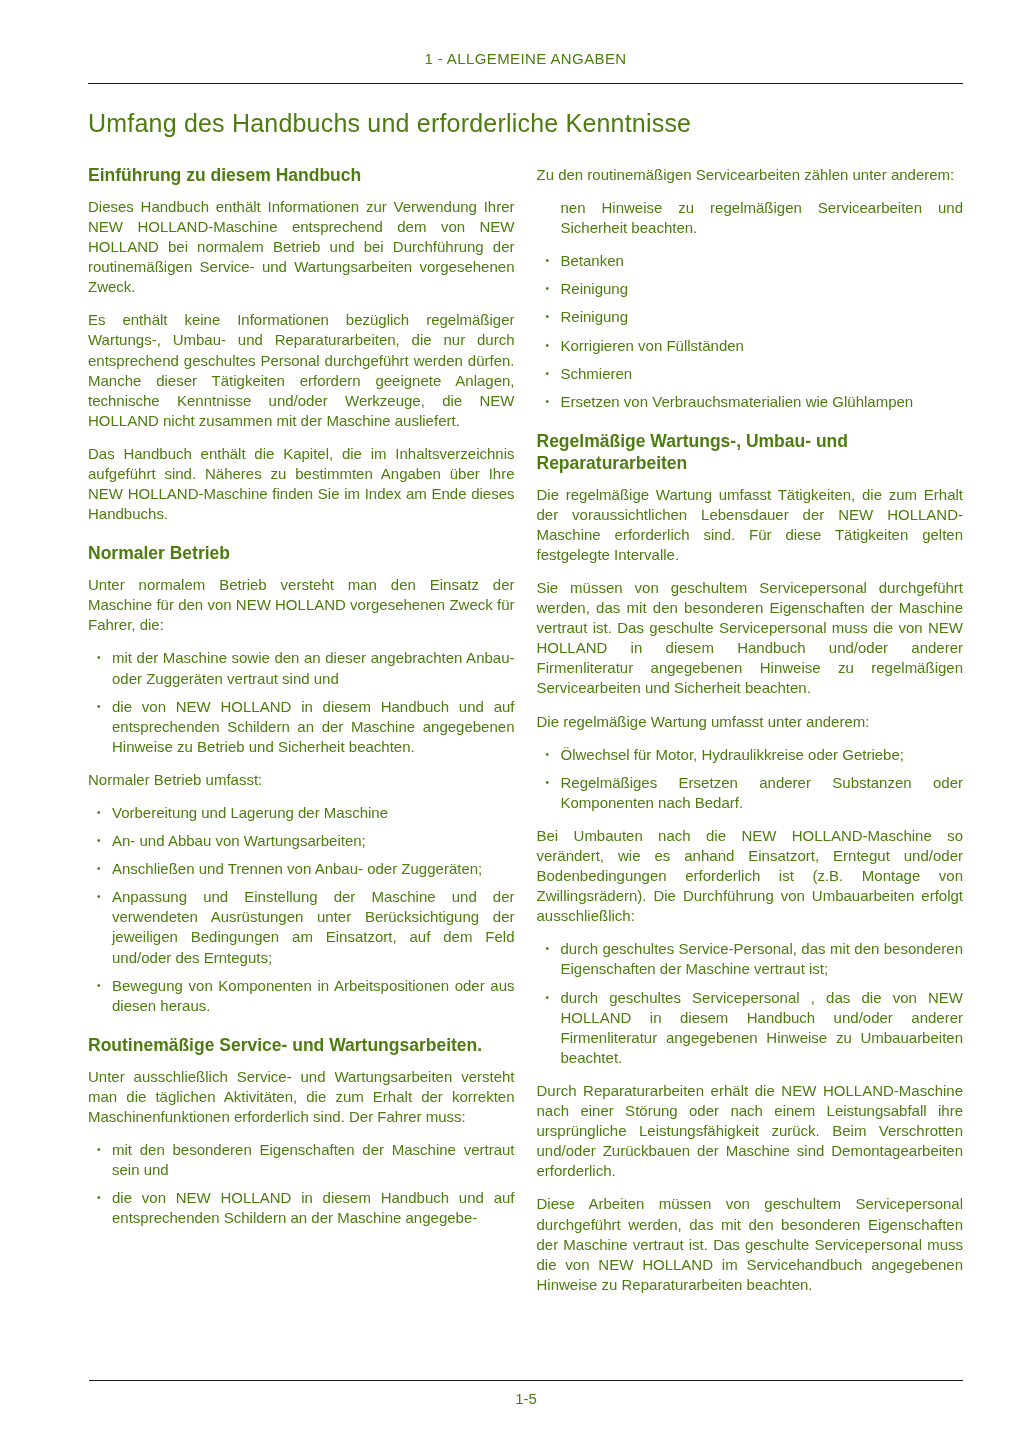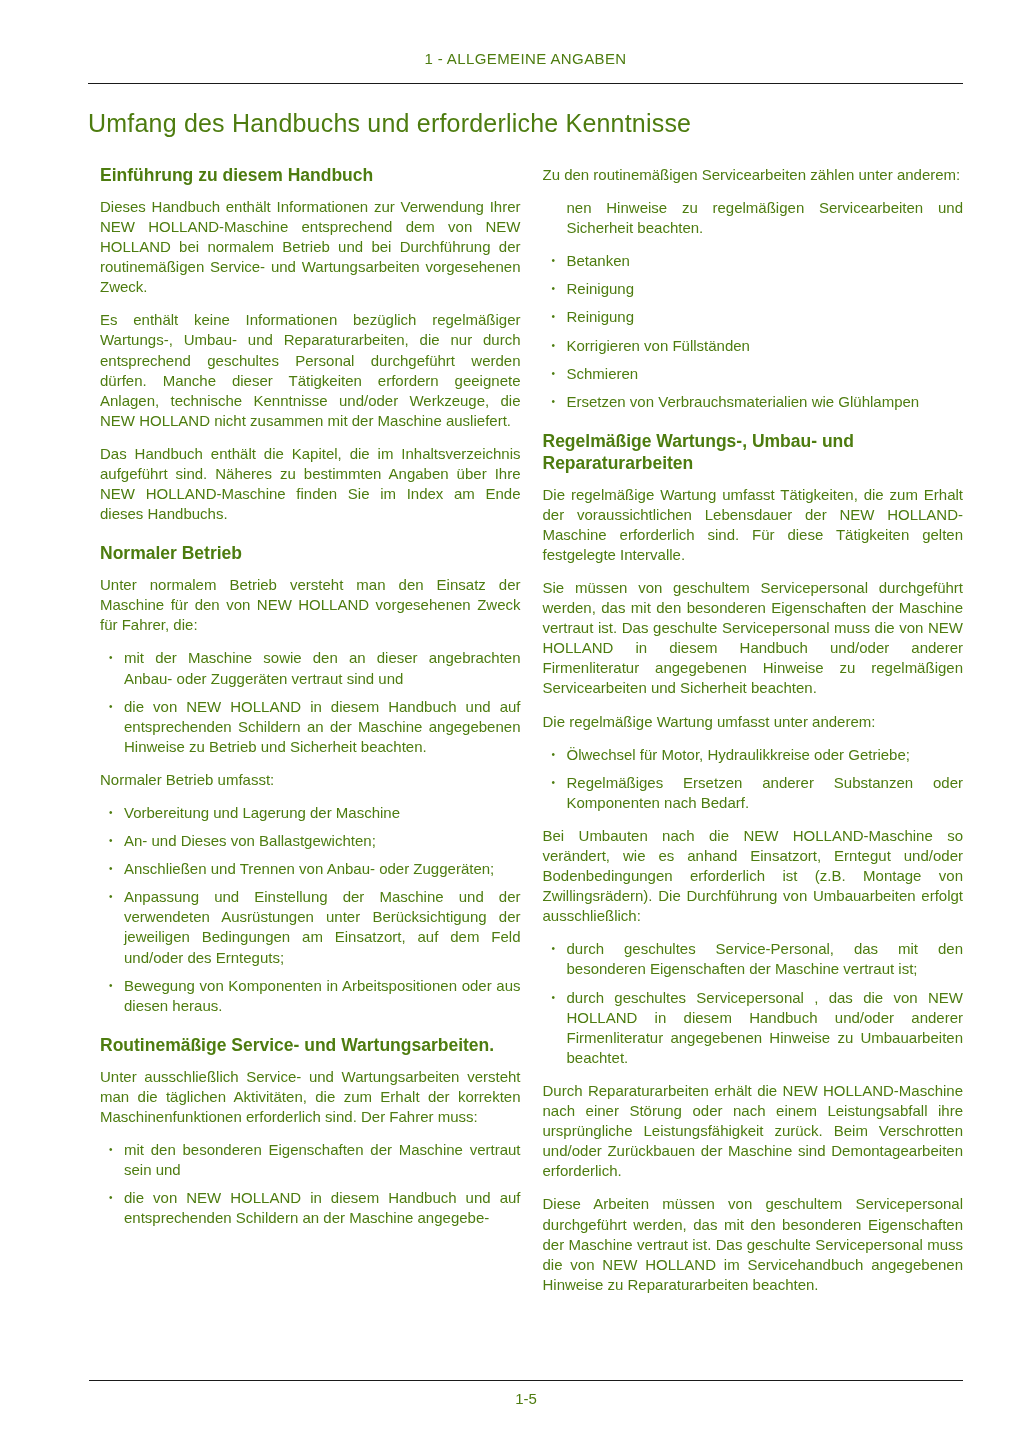--- a/index.html
+++ b/index.html
@@ -28,21 +28,20 @@
   }
   .doc-title {
     font-size: 25px;
     font-weight: 400;
     letter-spacing: 0.2px;
     margin: 25px 0 27px;
   }
   .columns {
     display: flex;
     gap: 22px;
-    margin-left: 12px;
   }
   .col { flex: 1 1 0; min-width: 0; }
   .col > :first-child { margin-top: 0 !important; }
   h2.section {
     font-size: 17.5px;
     font-weight: 700;
     line-height: 1.25;
     margin: 19px 0 10px;
   }
   p.para {
@@ -109,21 +108,21 @@
 
       <h2 class="section">Normaler Betrieb</h2>
       <p class="para">Unter normalem Betrieb versteht man den Einsatz der Maschine für den von NEW HOLLAND vorgesehenen Zweck für Fahrer, die:</p>
       <ul class="bullet-list">
         <li><span class="bullet-dot">•</span><span>mit der Maschine sowie den an dieser angebrachten Anbau- oder Zuggeräten vertraut sind und</span></li>
         <li><span class="bullet-dot">•</span><span>die von NEW HOLLAND in diesem Handbuch und auf entsprechenden Schildern an der Maschine angegebenen Hinweise zu Betrieb und Sicherheit beachten.</span></li>
       </ul>
       <p class="para">Normaler Betrieb umfasst:</p>
       <ul class="bullet-list">
         <li><span class="bullet-dot">•</span><span>Vorbereitung und Lagerung der Maschine</span></li>
-        <li><span class="bullet-dot">•</span><span>An- und Dieses von Ballastgewichten;</span></li>
+        <li><span class="bullet-dot">•</span><span>An- und Abbau von Wartungsarbeiten;</span></li>
         <li><span class="bullet-dot">•</span><span>Anschließen und Trennen von Anbau- oder Zuggeräten;</span></li>
         <li><span class="bullet-dot">•</span><span>Anpassung und Einstellung der Maschine und der verwendeten Ausrüstungen unter Berücksichtigung der jeweiligen Bedingungen am Einsatzort, auf dem Feld und/oder des Ernteguts;</span></li>
         <li><span class="bullet-dot">•</span><span>Bewegung von Komponenten in Arbeitspositionen oder aus diesen heraus.</span></li>
       </ul>
 
       <h2 class="section">Routinemäßige Service- und Wartungsarbeiten.</h2>
       <p class="para">Unter ausschließlich Service- und Wartungsarbeiten versteht man die täglichen Aktivitäten, die zum Erhalt der korrekten Maschinenfunktionen erforderlich sind. Der Fahrer muss:</p>
       <ul class="bullet-list">
         <li><span class="bullet-dot">•</span><span>mit den besonderen Eigenschaften der Maschine vertraut sein und</span></li>
         <li><span class="bullet-dot">•</span><span>die von NEW HOLLAND in diesem Handbuch und auf entsprechenden Schildern an der Maschine angegebe-</span></li>

